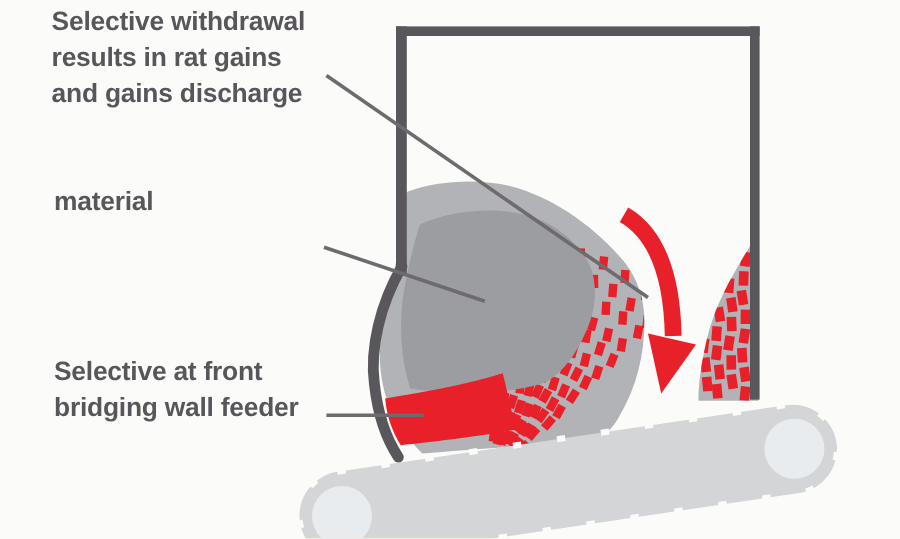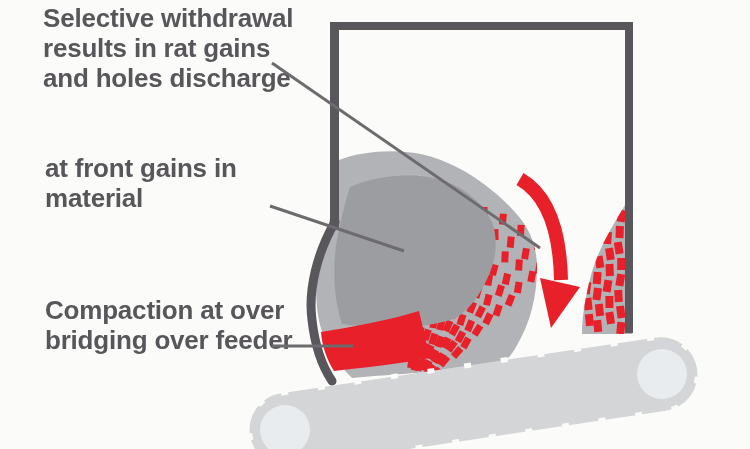--- a/index.html
+++ b/index.html
@@ -5,46 +5,45 @@
   html,body{margin:0;padding:0;}
   body{background:#fbfcf9;}
   .stage{
     position:relative;width:750px;height:449px;overflow:hidden;
     background:var(--c-bg,#fbfcf9);
     font-family:"Liberation Sans","DejaVu Sans",sans-serif;
   }
   .caption{
     position:absolute;
     font-weight:bold;
-    font-size:26px;
+    font-size:22px;
     line-height:30px;
     letter-spacing:-0.2px;
     color:var(--c-text,#58565a);
     white-space:nowrap;
   }
   .caption span{display:block;}
   .diagram-svg{position:absolute;left:0;top:0;}
 </style>
 </head>
 <body>
 
 <div class="stage" style="--c-bg: #fbfcf9; --c-text: #58565a; --c-wall: #59575b; --c-leader: #6d6b6e; --c-matlight: #b1b3b6; --c-matdark: #9b9da1; --c-red: #e8202a; --c-belt: #d4d5d7; --c-roller: #e9ecee;">
 
   <div class="caption" style="left:43px;top:3px">
     <span>Selective withdrawal</span>
     <span>results in rat gains</span>
-    <span>and holes discharge</span>
+    <span>and gains discharge</span>
   </div>
   <div class="caption" style="left:45px;top:153px">
-    <span>at front gains in</span>
     <span>material</span>
   </div>
   <div class="caption" style="left:45px;top:295px">
-    <span>Compaction at over</span>
-    <span>bridging over feeder</span>
+    <span>Selective at front</span>
+    <span>bridging wall feeder</span>
   </div>
 
   <svg class="diagram-svg" width="750" height="449" viewBox="0 0 750 449">
 
     <defs>
       <clipPath id="clip-mass">
         <path d="M 339,160
                  C 365,150 400,149 425,155
                  C 460,164 495,188 520,218
                  C 532,233 537,250 537,268

